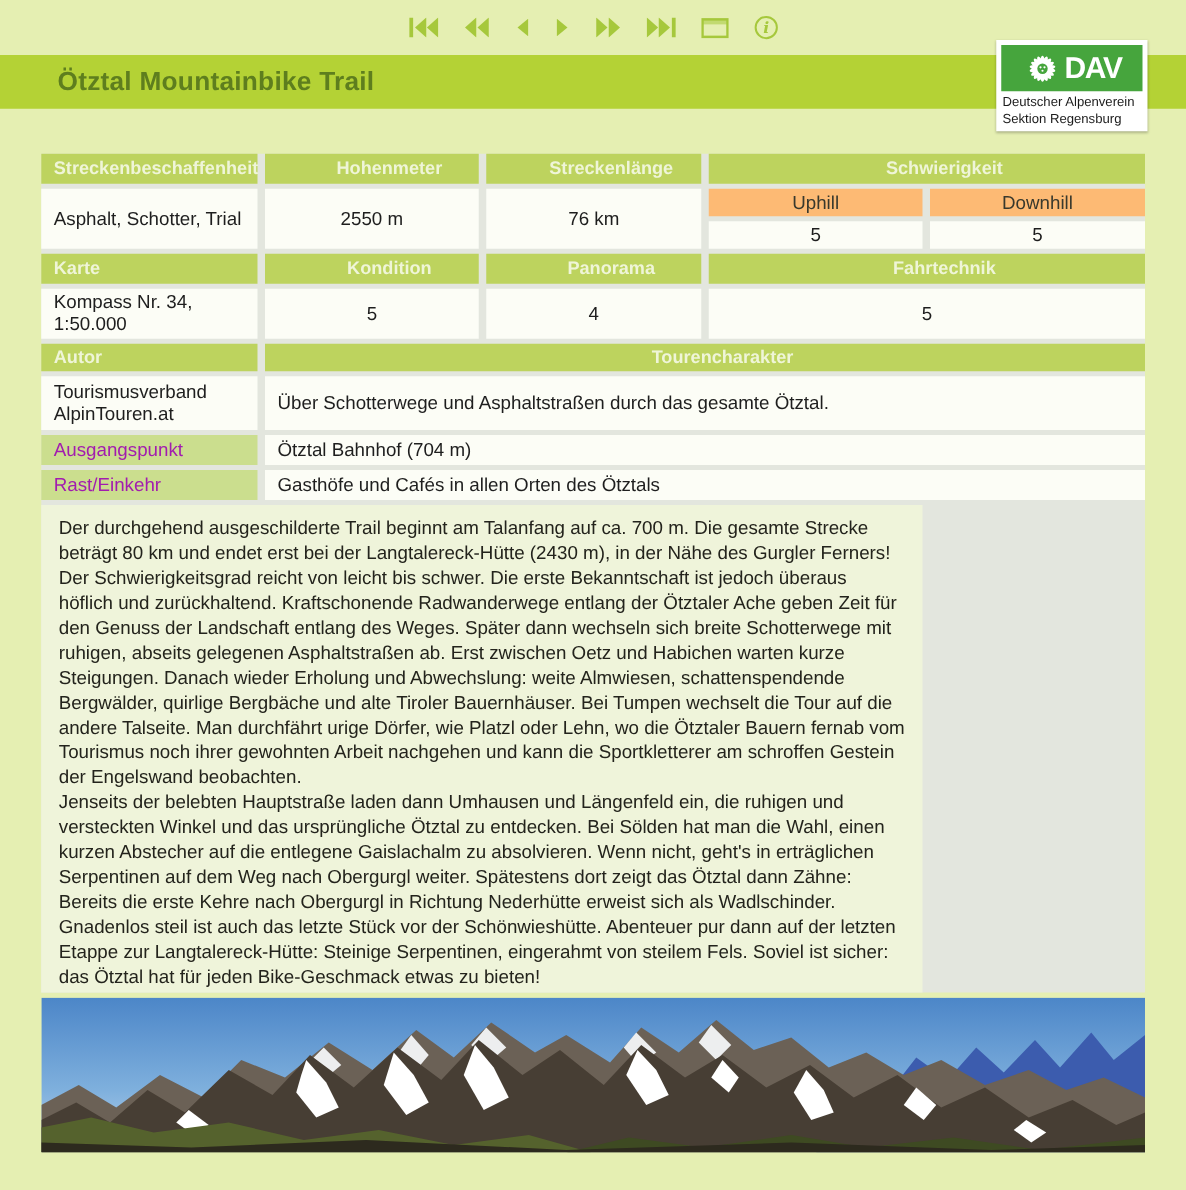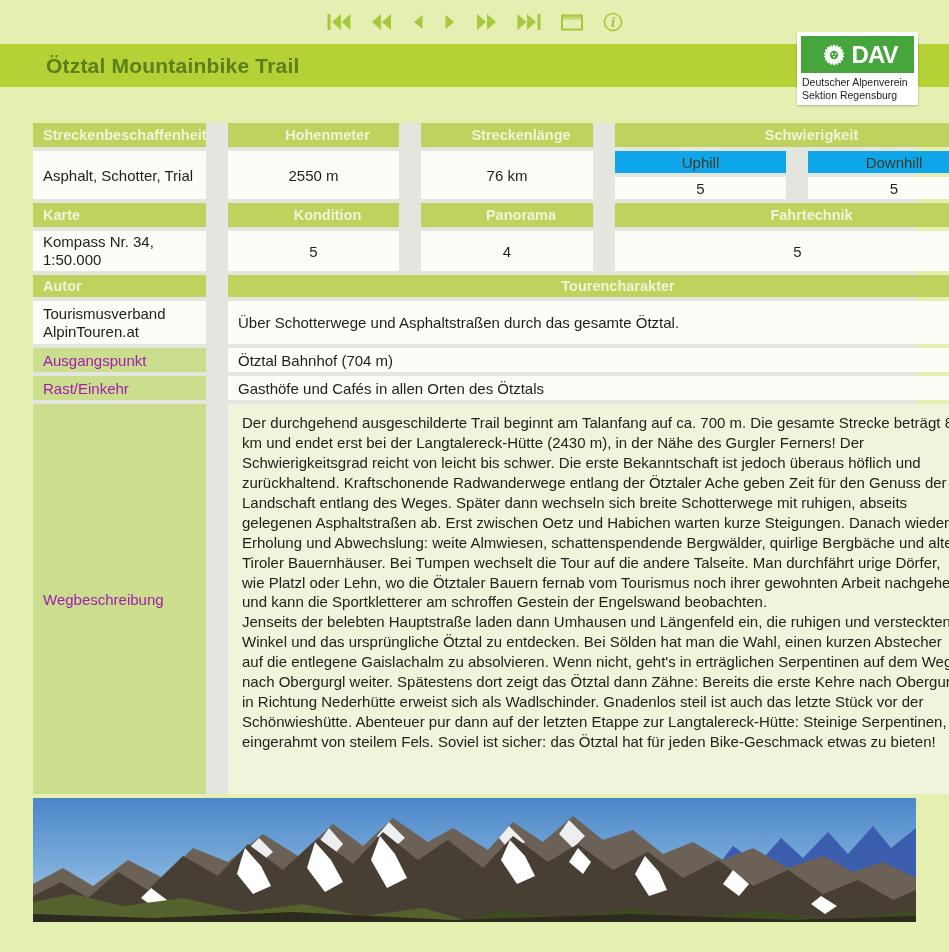--- a/index.html
+++ b/index.html
@@ -55,34 +55,34 @@
     line-height:1.2; white-space:pre-line;
   }
 
   
   .infogrid {
     position:absolute; left:33px; top:123px;
     width:883px;
     display:grid;
     grid-template-columns:173px 171px 172px 171px 172px;
     grid-template-rows:24px 22px 22px 24px 40px 22px 43px 24px 24px 390px;
-    gap:4px 22px;
+    gap:4px 6px;
     background:#e3e6de;
     font-size:15px;
     color:#1e1e1e;
   }
   .cell { display:flex; align-items:center; }
   .hdr {
     background:#bdd35e; color:#eff5d8;
     font-weight:bold; font-size:14.5px;padding-left:28px;
   }
   .hdr.left { padding-left:10px; }
   .hdr.center, .subhdr.center, .val.center { justify-content:center; text-align:center; }
   .subhdr {
-    background:#0ea5e9; color:#39392d; font-size:15px;
+    background:#fdba74; color:#39392d; font-size:15px;
   }
   .label {
     background:#cbde8e; color:#a21caf;
     padding-left:10px; font-size:15px;
   }
   .val { background:#fcfdf6; padding:2px 10px; }
   .val.pre { white-space:pre-line; line-height:1.18; }
   .desc {
     background:#eff4da;
     padding:9px 14px 20px 14px;
@@ -220,21 +220,20 @@
   <div class="cell val pre">Tourismusverband
 AlpinTouren.at</div>
   <div class="cell val span4">Über Schotterwege und Asphaltstraßen durch das gesamte Ötztal.</div>
 
   <div class="cell label">Ausgangspunkt</div>
   <div class="cell val span4">Ötztal Bahnhof (704 m)</div>
 
   <div class="cell label">Rast/Einkehr</div>
   <div class="cell val span4">Gasthöfe und Cafés in allen Orten des Ötztals</div>
 
-  <div class="cell label top-align">Wegbeschreibung</div>
   <div class="desc span4">
     <p>Der durchgehend ausgeschilderte Trail beginnt am Talanfang auf ca. 700 m. Die gesamte Strecke beträgt 80 km und endet erst bei der Langtalereck-Hütte (2430 m), in der Nähe des Gurgler Ferners! Der Schwierigkeitsgrad reicht von leicht bis schwer. Die erste Bekanntschaft ist jedoch überaus höflich und zurückhaltend. Kraftschonende Radwanderwege entlang der Ötztaler Ache geben Zeit für den Genuss der Landschaft entlang des Weges. Später dann wechseln sich breite Schotterwege mit ruhigen, abseits gelegenen Asphaltstraßen ab. Erst zwischen Oetz und Habichen warten kurze Steigungen. Danach wieder Erholung und Abwechslung: weite Almwiesen, schattenspendende Bergwälder, quirlige Bergbäche und alte Tiroler Bauernhäuser. Bei Tumpen wechselt die Tour auf die andere Talseite. Man durchfährt urige Dörfer, wie Platzl oder Lehn, wo die Ötztaler Bauern fernab vom Tourismus noch ihrer gewohnten Arbeit nachgehen und kann die Sportkletterer am schroffen Gestein der Engelswand beobachten.</p>
     <p>Jenseits der belebten Hauptstraße laden dann Umhausen und Längenfeld ein, die ruhigen und versteckten Winkel und das ursprüngliche Ötztal zu entdecken. Bei Sölden hat man die Wahl, einen kurzen Abstecher auf die entlegene Gaislachalm zu absolvieren. Wenn nicht, geht's in erträglichen Serpentinen auf dem Weg nach Obergurgl weiter. Spätestens dort zeigt das Ötztal dann Zähne: Bereits die erste Kehre nach Obergurgl in Richtung Nederhütte erweist sich als Wadlschinder. Gnadenlos steil ist auch das letzte Stück vor der Schönwieshütte. Abenteuer pur dann auf der letzten Etappe zur Langtalereck-Hütte: Steinige Serpentinen, eingerahmt von steilem Fels. Soviel ist sicher: das Ötztal hat für jeden Bike-Geschmack etwas zu bieten!</p>
   </div>
 </div>
 
 <div class="panorama">
   <svg viewBox="0 0 883 124" preserveAspectRatio="none">
     <defs>
       <linearGradient id="sky" x1="0" y1="0" x2="0" y2="1">

